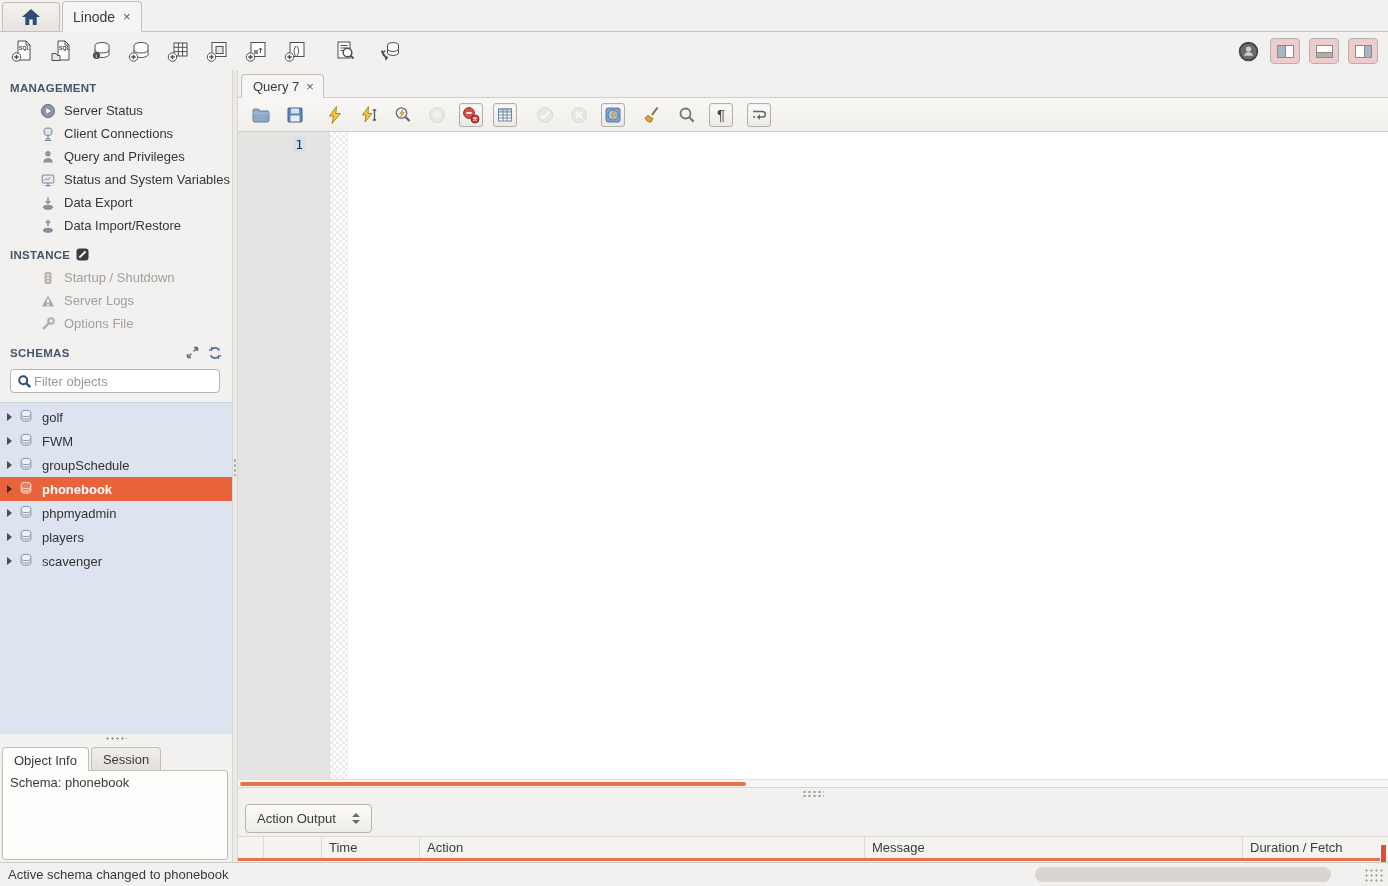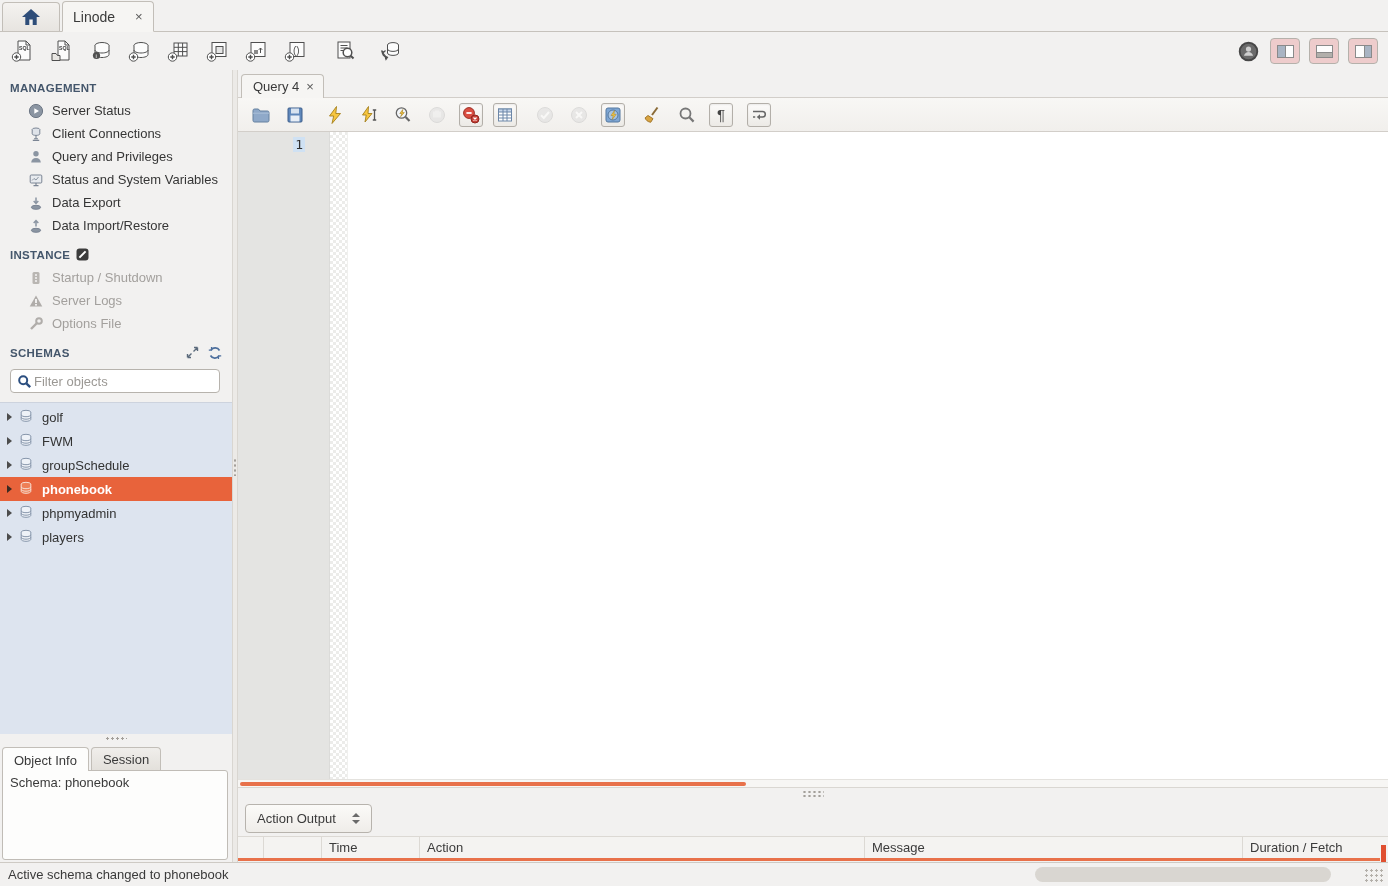--- a/index.html
+++ b/index.html
@@ -11,40 +11,40 @@
   }
   svg { display:block; }
 
   
   .tabbar { position:absolute; top:0; left:0; right:0; height:32px;
     background:#f2f1f0; border-bottom:1px solid #c6c2bc;
     display:flex; align-items:flex-end; padding-left:2px; }
   .home-tab { width:58px; height:29px; display:flex; align-items:center; justify-content:center;
     background:linear-gradient(#f4f2f0,#e7e4e0); border:1px solid #c2beb8; border-bottom:none;
     border-radius:4px 4px 0 0; }
-  .conn-tab { height:31px; margin-left:2px; display:flex; align-items:center; gap:20px;
+  .conn-tab { height:31px; margin-left:2px; display:flex; align-items:center; gap:8px;
     padding:0 10px; background:#f6f5f3; border:1px solid #c2beb8; border-bottom:1px solid #f6f5f3;
     border-radius:4px 4px 0 0; margin-bottom:-1px; z-index:3; font-size:14px; }
   .close-x { color:#5a5a5a; font-size:13px; cursor:default; }
 
   
   .toolbar { position:absolute; top:32px; left:0; right:0; height:38px;
     display:flex; align-items:center; padding:0 10px; gap:13px; }
   .tico { width:26px; height:26px; display:flex; align-items:center; justify-content:center; }
   .tb-right { margin-left:auto; display:flex; align-items:center; gap:9px; }
   .panelbtn { width:30px; height:26px; border:1px solid #b5b1ab; border-radius:4px;
     background:linear-gradient(#fbfaf9,#ecc 0) , linear-gradient(#fbfaf9,#edebe7);
     display:flex; align-items:center; justify-content:center; }
 
   
   .sidebar { position:absolute; top:70px; left:0; width:232px; bottom:24px;
     display:flex; flex-direction:column; overflow:hidden; }
   .sec-title { font-size:11.5px; font-weight:bold; color:#44566b; letter-spacing:.3px;
     padding:10px 10px 4px 10px; display:flex; align-items:center; gap:6px; height:29px; }
-  .nav-item { display:flex; align-items:center; gap:8px; padding-left:28px;
+  .nav-item { display:flex; align-items:center; gap:8px; padding-left:40px;
     height:23px; color:#363636; white-space:nowrap; overflow:hidden; }
   .nav-item.disabled { color:#a3a09d; }
   .nico { width:16px; height:16px; flex:none; }
   .sch-actions { margin-left:auto; display:flex; gap:9px; align-items:center; }
   .filter-row { padding:5px 12px 9px 10px; }
   .filter-box { height:24px; border:1px solid #b7b3ad; border-radius:4px; background:#fff;
     display:flex; align-items:center; gap:2px; padding:0 6px; }
   .filter-box input { border:none; outline:none; background:transparent; width:100%;
     font-family:"Liberation Sans",sans-serif; font-size:13px; color:#555; }
   .filter-box input::placeholder { color:#9b9894; }
@@ -465,20 +465,31 @@
       <span class="tri"></span>
       <span class="nico">
         <svg width="14" height="14" viewBox="0 0 14 14" fill="none" stroke="#8796ab">
             <ellipse cx="7" cy="3.2" rx="4.8" ry="1.9" fill="#eef2f8"></ellipse>
             <path d="M2.2 3.2v7.2c0 1 2.1 1.9 4.8 1.9s4.8-.9 4.8-1.9V3.2" fill="#eef2f8"></path>
             <path d="M2.2 5.8c0 1 2.1 1.9 4.8 1.9s4.8-.9 4.8-1.9M2.2 8.3c0 1 2.1 1.9 4.8 1.9s4.8-.9 4.8-1.9"></path>
           </svg>
       </span>
       <span>players</span>
     </div>
+    <div class="schema-row">
+      <span class="tri"></span>
+      <span class="nico">
+        <svg width="14" height="14" viewBox="0 0 14 14" fill="none" stroke="#8796ab">
+            <ellipse cx="7" cy="3.2" rx="4.8" ry="1.9" fill="#eef2f8"></ellipse>
+            <path d="M2.2 3.2v7.2c0 1 2.1 1.9 4.8 1.9s4.8-.9 4.8-1.9V3.2" fill="#eef2f8"></path>
+            <path d="M2.2 5.8c0 1 2.1 1.9 4.8 1.9s4.8-.9 4.8-1.9M2.2 8.3c0 1 2.1 1.9 4.8 1.9s4.8-.9 4.8-1.9"></path>
+          </svg>
+      </span>
+      <span>scavenger</span>
+    </div>
   </div>
 
   <div class="sidebar-grip">
       <span class="grip"></span>
     </div>
 
   <div class="info-tabs">
     <span class="info-tab active">Object Info</span>
     <span class="info-tab">Session</span>
   </div>
@@ -486,21 +497,21 @@
 </div>
 
 <div class="vsplit">
     <span class="grip"></span>
   </div>
 
 <div class="main">
 
   <div class="qtabbar">
     <div class="qtab">
-      <span>Query 4</span>
+      <span>Query 7</span>
       <span class="close-x">×</span>
     </div>
   </div>
 
   <div class="sqlbar">
     <span class="tbtn">
       <svg width="20" height="20" viewBox="0 0 20 20">
           <path d="M2 5.5c0-.8.6-1.5 1.4-1.5h4l1.6 2h7.6c.8 0 1.4.7 1.4 1.5v8c0 .8-.6 1.5-1.4 1.5H3.4C2.6 17 2 16.3 2 15.5z" fill="#8fa9c9" stroke="#64809f"></path>
           <path d="M2 8.2h16" stroke="#aabfd8"></path>
         </svg>

